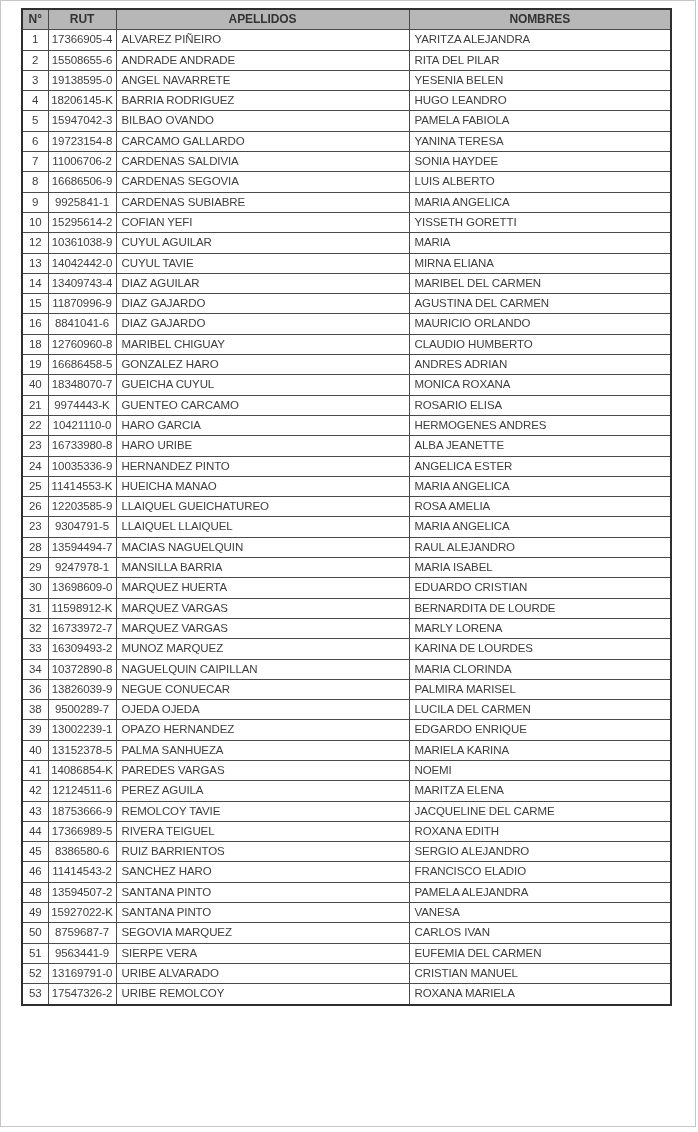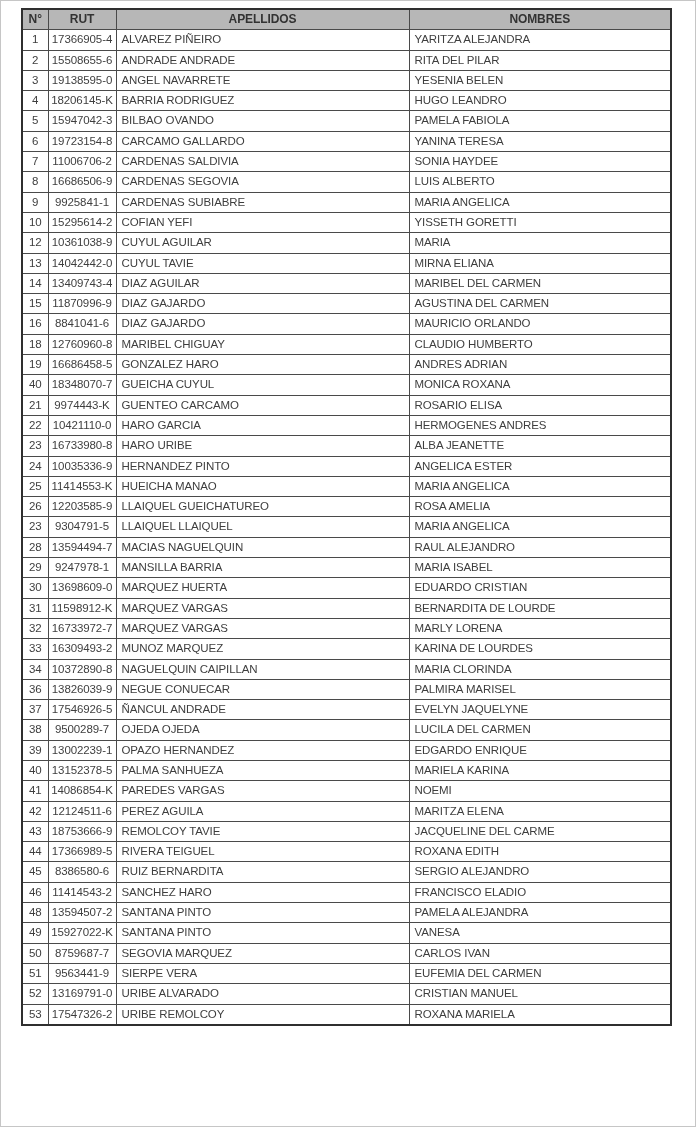--- a/index.html
+++ b/index.html
@@ -275,26 +275,20 @@
         <td class="col-2">NAGUELQUIN CAIPILLAN</td>
         <td class="col-3">MARIA CLORINDA</td>
       </tr>
       <tr>
         <td class="col-0">36</td>
         <td class="col-1">13826039-9</td>
         <td class="col-2">NEGUE CONUECAR</td>
         <td class="col-3">PALMIRA MARISEL</td>
       </tr>
       <tr>
-        <td class="col-0">37</td>
-        <td class="col-1">17546926-5</td>
-        <td class="col-2">ÑANCUL ANDRADE</td>
-        <td class="col-3">EVELYN JAQUELYNE</td>
-      </tr>
-      <tr>
         <td class="col-0">38</td>
         <td class="col-1">9500289-7</td>
         <td class="col-2">OJEDA OJEDA</td>
         <td class="col-3">LUCILA DEL CARMEN</td>
       </tr>
       <tr>
         <td class="col-0">39</td>
         <td class="col-1">13002239-1</td>
         <td class="col-2">OPAZO HERNANDEZ</td>
         <td class="col-3">EDGARDO ENRIQUE</td>
@@ -325,21 +319,21 @@
       </tr>
       <tr>
         <td class="col-0">44</td>
         <td class="col-1">17366989-5</td>
         <td class="col-2">RIVERA TEIGUEL</td>
         <td class="col-3">ROXANA EDITH</td>
       </tr>
       <tr>
         <td class="col-0">45</td>
         <td class="col-1">8386580-6</td>
-        <td class="col-2">RUIZ BERNARDITA</td>
+        <td class="col-2">RUIZ BARRIENTOS</td>
         <td class="col-3">SERGIO ALEJANDRO</td>
       </tr>
       <tr>
         <td class="col-0">46</td>
         <td class="col-1">11414543-2</td>
         <td class="col-2">SANCHEZ HARO</td>
         <td class="col-3">FRANCISCO ELADIO</td>
       </tr>
       <tr>
         <td class="col-0">48</td>

